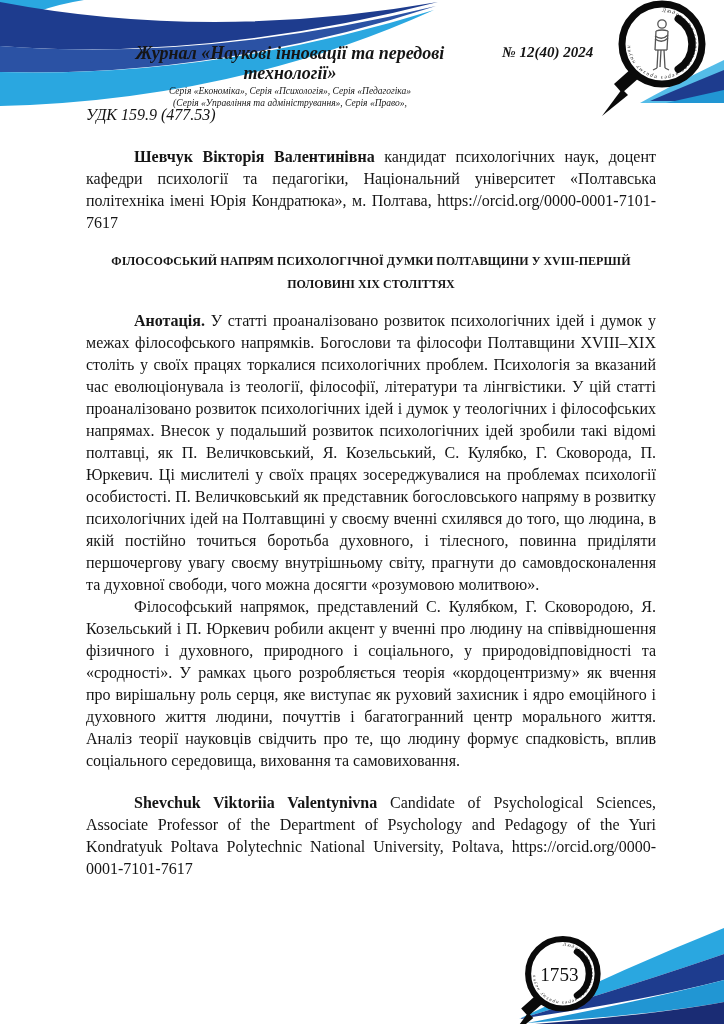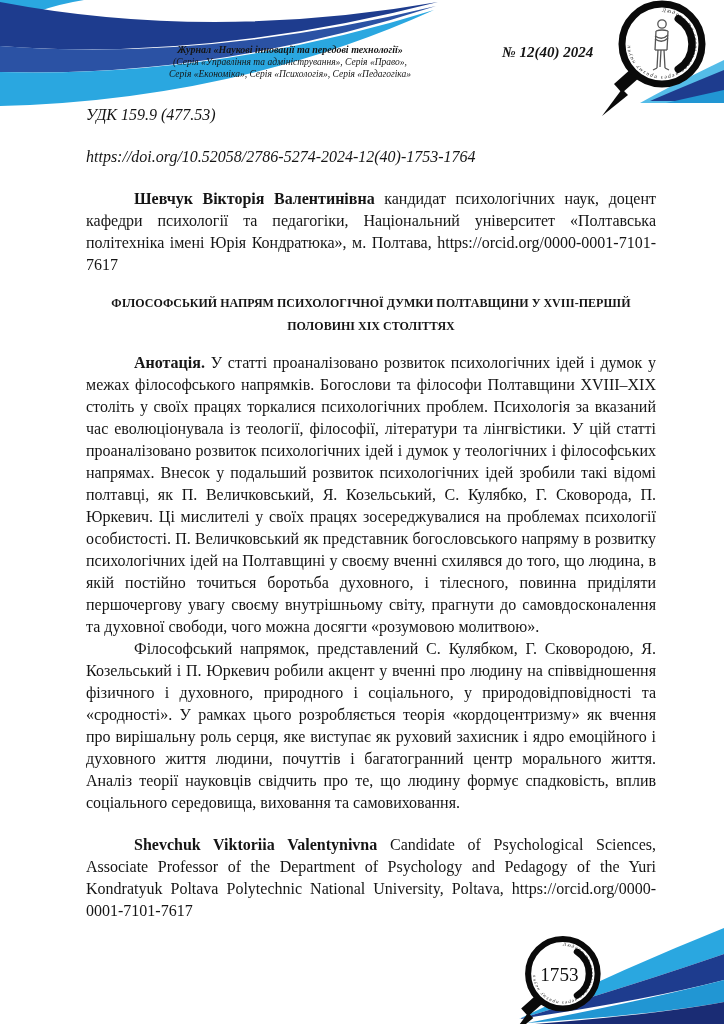--- a/index.html
+++ b/index.html
@@ -4,21 +4,21 @@
 <style>
   html,body{margin:0;padding:0;background:#e8e8e8;}
   #page{
     position:relative;width:724px;height:1024px;background:#ffffff;
     overflow:hidden;font-family:"Liberation Serif","DejaVu Serif",serif;color:#151515;
     margin:0 auto;
   }
   .abs{position:absolute;}
   
   #journal-head{left:92px;top:44px;width:396px;text-align:center;line-height:1.1;}
-  #journal-title{font-size:10px;font-weight:bold;font-style:italic;}
+  #journal-title{font-size:18px;font-weight:bold;font-style:italic;}
   .series-line{font-size:9.5px;font-style:italic;margin-top:2px;}
   #issue{left:502px;top:44px;font-size:15px;font-weight:bold;font-style:italic;white-space:nowrap;}
   
   #content{left:86px;top:104px;width:570px;font-size:16px;line-height:22px;text-align:justify;}
   #content p{margin:0;overflow-wrap:break-word;}
   .indent{text-indent:48px;}
   .b{font-weight:bold;margin-top:24px;}
   #udk-line{font-style:italic;}
   #doi-line{font-style:italic;margin-top:20px !important;}
   #author-uk{margin-top:20px !important;}
@@ -45,22 +45,22 @@
   </svg>
 
   <svg class="abs" style="right:0;top:60px;" width="84" height="44" viewBox="0 0 84 44" aria-hidden="true">
     <path d="M84,0 Q34,24 0,43 L84,43 Z" fill="#54BCE8"></path>
     <path d="M84,10 Q40,28 10,41 L84,41 Z" fill="#1E3C8E"></path>
     <path d="M84,30 Q52,37 26,43 L84,43 Z" fill="#2196D3"></path>
   </svg>
 
   <div class="abs" id="journal-head">
     <div id="journal-title">Журнал «Наукові інновації та передові технології»</div>
+    <div class="series-line">Серія «Економіка», Серія «Психологія», Серія «Педагогіка»</div>
     <div class="series-line">(Серія «Управління та адміністрування», Серія «Право»,</div>
-    <div class="series-line">Серія «Економіка», Серія «Психологія», Серія «Педагогіка»</div>
   </div>
   <div class="abs" id="issue">№ 12(40) 2024</div>
 
   <svg class="abs" style="right:2px;top:-6px;" width="122" height="126" viewBox="0 0 122 126" aria-hidden="true">
     <path d="M32,74 L40,83 L22,99 L14,90 Z" fill="#0A0A0A"></path>
     <path d="M22,95 L28,101 L2,122 Z" fill="#0A0A0A"></path>
     <circle cx="62" cy="50" r="40" fill="#ffffff" stroke="#0A0A0A" stroke-width="7"></circle>
     <path id="ringTop" d="M62,18 a32,32 0 1,1 -0.1,0" fill="none"></path>
     <text class="ring-text"><textPath href="#ringTop">Людина та суспільство через призму науки</textPath></text>
     <path d="M78.3,24.8 A30,30 0 0 1 78.3,75.2" fill="none" stroke="#0A0A0A" stroke-width="7.5" stroke-linecap="round"></path>
@@ -70,21 +70,20 @@
       <path d="M56,37 L55,56 M68,37 L67,56"></path>
       <path d="M55,42 Q62,47 68,41 M55,45 Q62,50 68,44"></path>
       <path d="M55,56 L67,56"></path>
       <path d="M58,56 L57,74 M64,56 L65,74 M61,56 L60,73"></path>
       <path d="M57,74 L53,76 M65,74 L69,76"></path>
     </g>
   </svg>
 
   <div class="abs" id="content">
     <p id="udk-line">УДК 159.9 (477.53)</p>
-    <p id="doi-line">https://doi.org/10.52058/2786-5274-2024-12(40)-1753-1764</p>
 
     <p id="author-uk" class="indent"><span class="b">Шевчук Вікторія Валентинівна</span><span> кандидат психологічних наук, доцент кафедри психології та педагогіки, Національний університет «Полтавська політехніка імені Юрія Кондратюка», м. Полтава, https://orcid.org/0000-0001-7101-7617</span></p>
 
     <p id="article-title">ФІЛОСОФСЬКИЙ НАПРЯМ ПСИХОЛОГІЧНОЇ ДУМКИ ПОЛТАВЩИНИ У XVIII-ПЕРШІЙ ПОЛОВИНІ XIX СТОЛІТТЯХ</p>
 
     <p id="abstract-p1" class="indent"><span class="b">Анотація.</span><span> У статті проаналізовано розвиток психологічних ідей і думок у межах філософського напрямків. Богослови та філософи Полтавщини XVIII–XIX століть у своїх працях торкалися психологічних проблем. Психологія за вказаний час еволюціонувала із теології, філософії, літератури та лінгвістики. У цій статті проаналізовано розвиток психологічних ідей і думок у теологічних і філософських напрямах. Внесок у подальший розвиток психологічних ідей зробили такі відомі полтавці, як П. Величковський, Я. Козельський, С. Кулябко, Г. Сковорода, П. Юркевич. Ці мислителі у своїх працях зосереджувалися на проблемах психології особистості. П. Величковський як представник богословського напряму в розвитку психологічних ідей на Полтавщині у своєму вченні схилявся до того, що людина, в якій постійно точиться боротьба духовного, і тілесного, повинна приділяти першочергову увагу своєму внутрішньому світу, прагнути до самовдосконалення та духовної свободи, чого можна досягти «розумовою молитвою».</span></p>
 
     <p class="indent">Філософський напрямок, представлений С. Кулябком, Г. Сковородою, Я. Козельський і П. Юркевич робили акцент у вченні про людину на співвідношення фізичного і духовного, природного і соціального, у природовідповідності та «сродності». У рамках цього розробляється теорія «кордоцентризму» як вчення про вирішальну роль серця, яке виступає як руховий захисник і ядро емоційного і духовного життя людини, почуттів і багатогранний центр морального життя. Аналіз теорії науковців свідчить про те, що людину формує спадковість, вплив соціального середовища, виховання та самовиховання.</p>
 
 

